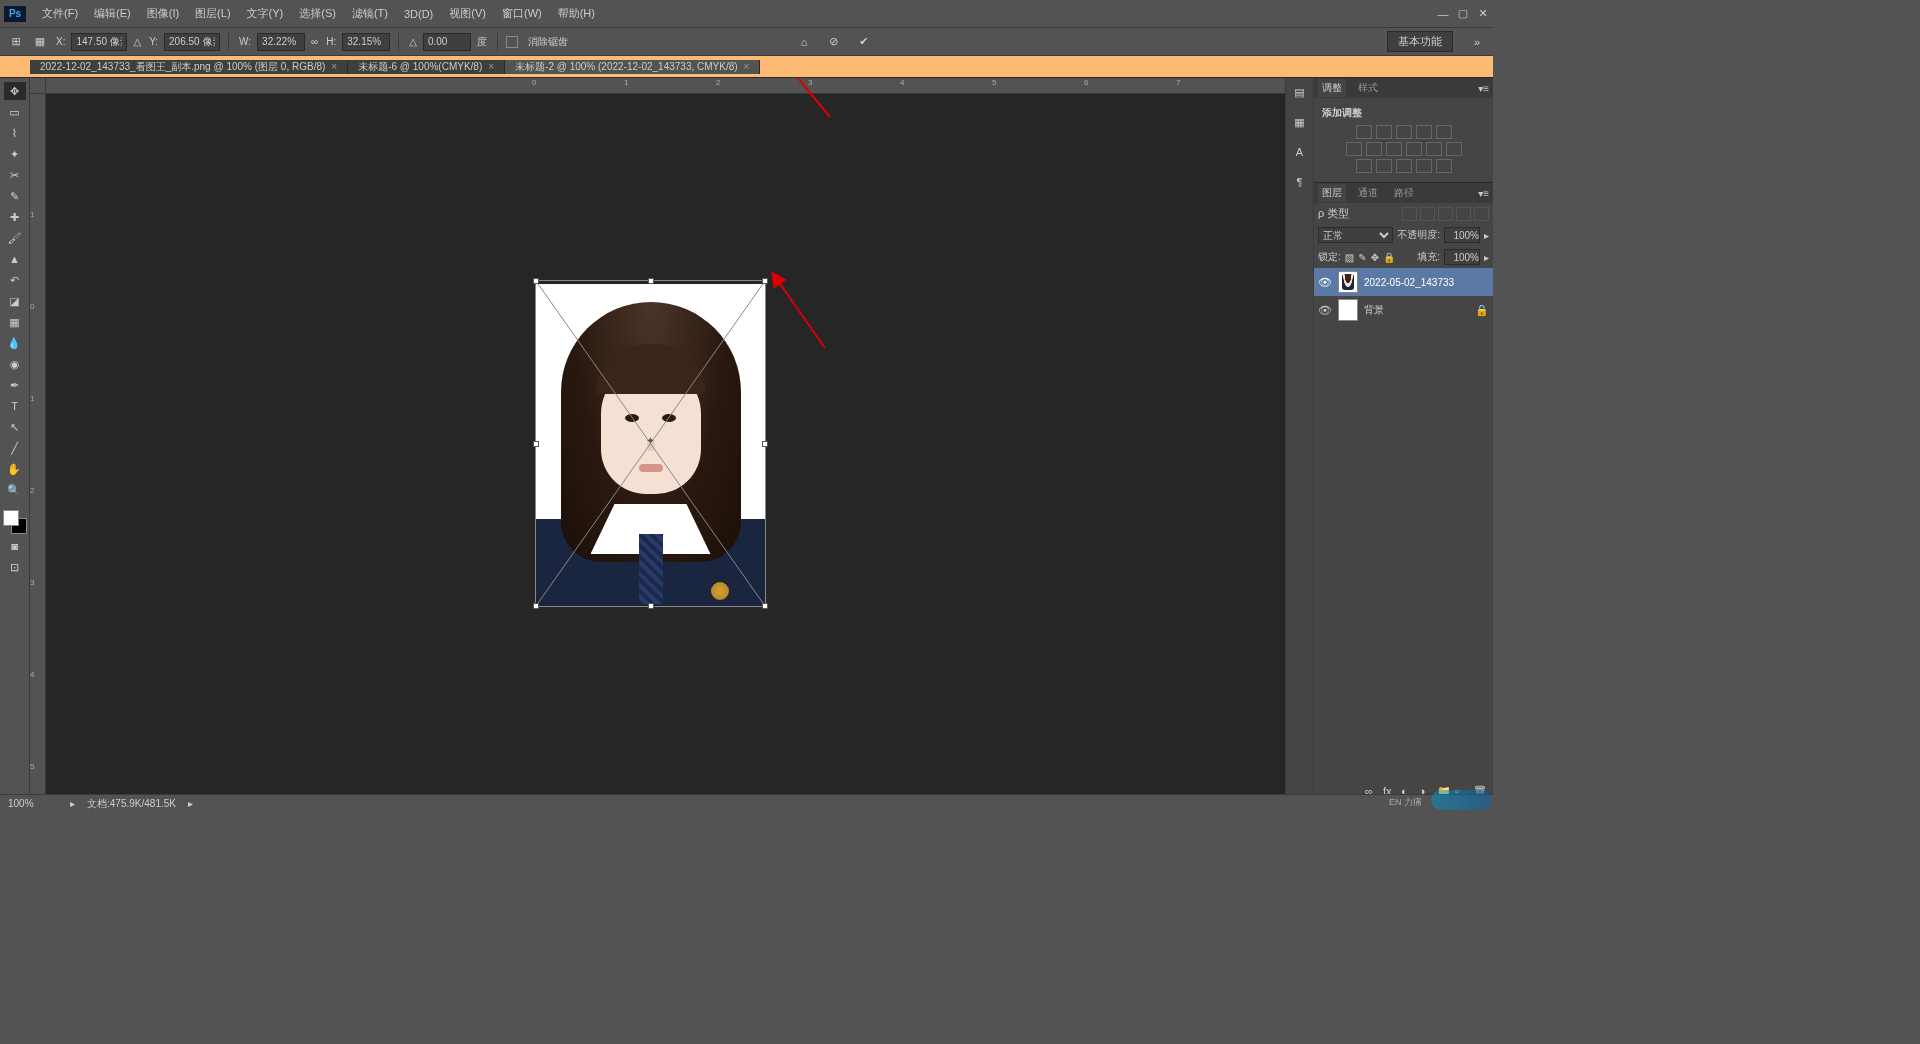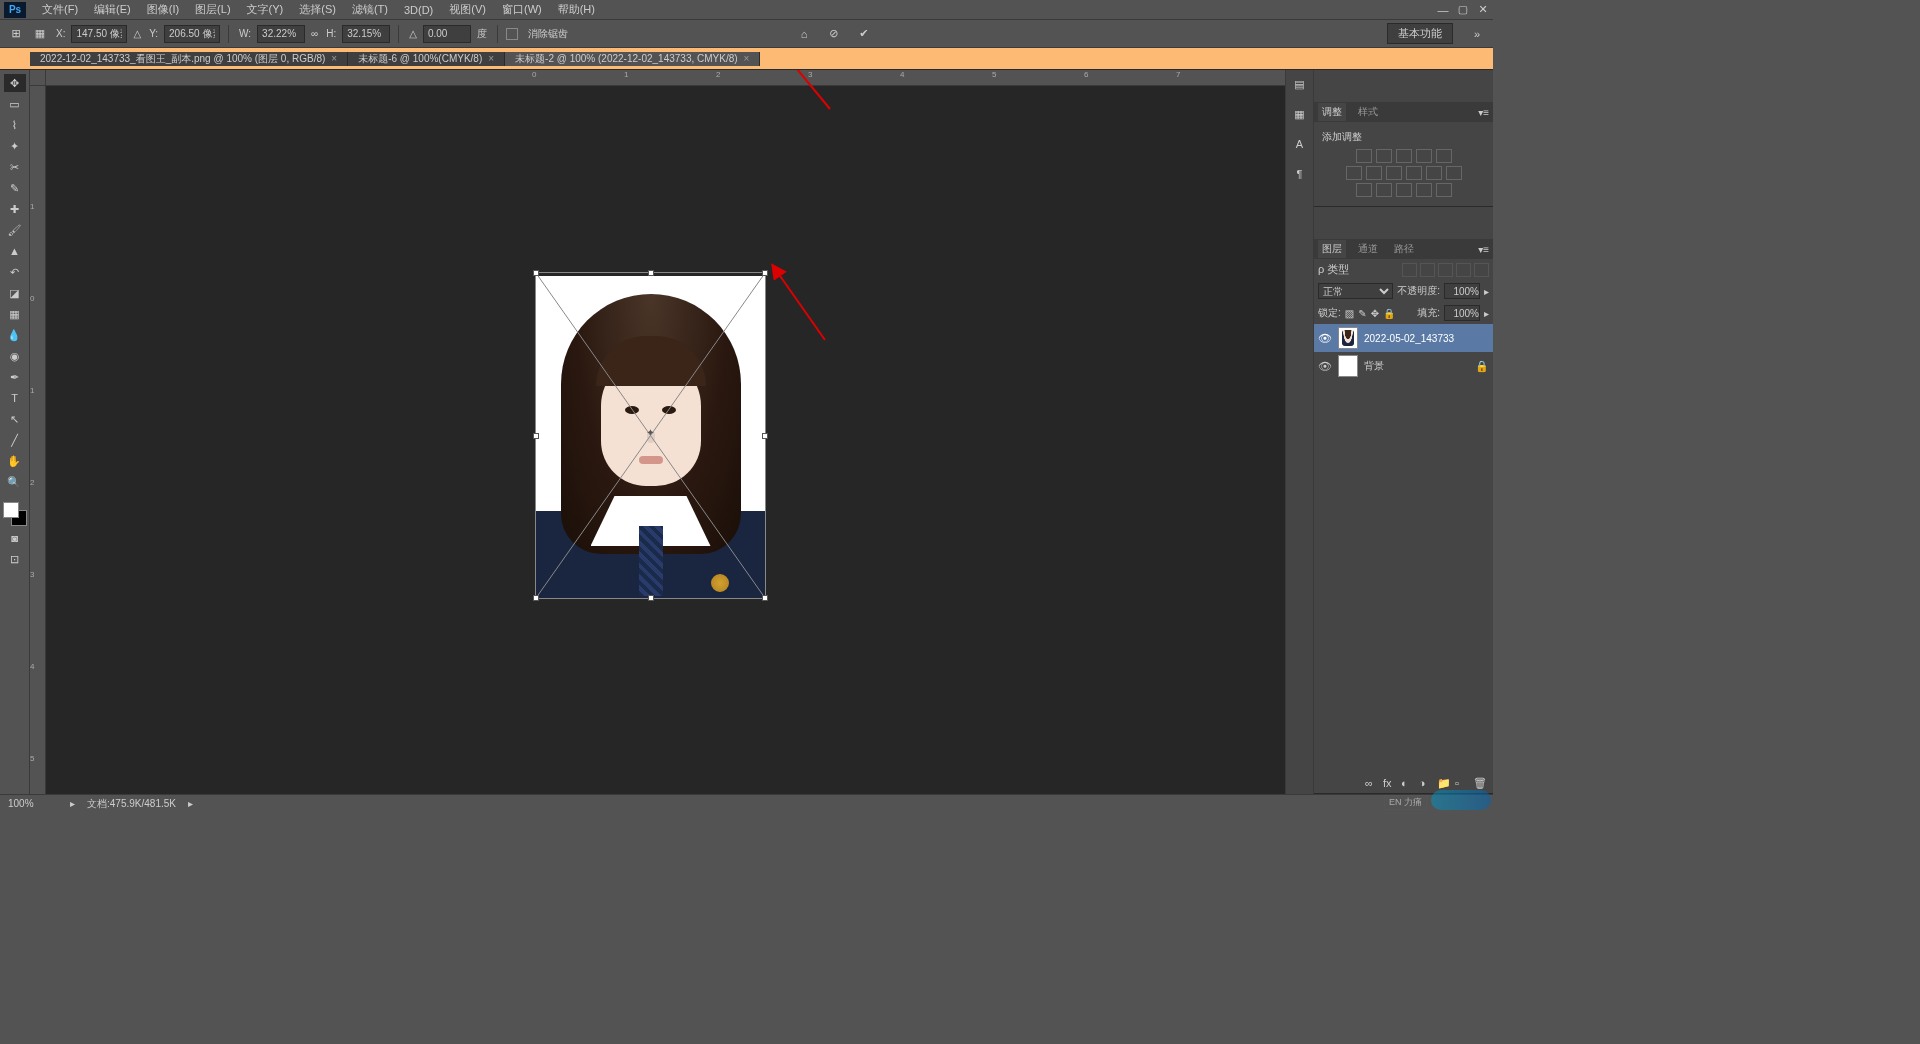--- a/index.html
+++ b/index.html
@@ -1,19 +1,19 @@
 <!DOCTYPE html>
 <html><head>
 <meta charset="utf-8">
 <style>
 * { margin: 0; padding: 0; box-sizing: border-box; font-family: "Microsoft YaHei", sans-serif; }
 body { background: #535353; color: #ccc; font-size: 11px; overflow: hidden; width: 1493px; height: 812px; position: relative; }
 
 
-.menubar { height: 20px; background: #535353; display: flex; align-items: center; padding-left: 4px; border-bottom: 1px solid #3a3a3a; }
+.menubar { height: 28px; background: #535353; display: flex; align-items: center; padding-left: 4px; border-bottom: 1px solid #3a3a3a; }
 .ps-logo { width: 22px; height: 16px; background: #0a1a2e; color: #3fa9f5; font-weight: bold; font-size: 10px; display: flex; align-items: center; justify-content: center; margin-right: 8px; }
 .menu-item { padding: 2px 8px; cursor: pointer; }
 .window-controls { margin-left: auto; display: flex; }
 .win-btn { width: 20px; height: 16px; display: flex; align-items: center; justify-content: center; cursor: pointer; }
 
 
 .options-bar { height: 28px; background: #535353; display: flex; align-items: center; padding: 0 6px; border-bottom: 1px solid #3a3a3a; gap: 4px; }
 .opt-icon { width: 20px; height: 20px; display: flex; align-items: center; justify-content: center; cursor: pointer; }
 .opt-label { font-size: 10px; padding: 0 2px; }
 .opt-input { background: #3f3f3f; border: 1px solid #2a2a2a; color: #ccc; width: 56px; height: 18px; font-size: 10px; padding: 0 4px; }
@@ -69,25 +69,25 @@
 .jacket { position: absolute; top: 235px; left: 0; width: 100%; height: 90px; background: #1a2540; }
 .tie { position: absolute; top: 250px; left: 50%; transform: translateX(-50%); width: 24px; height: 70px; background: repeating-linear-gradient(45deg, #1a2a4a, #1a2a4a 4px, #2a3a6a 4px, #2a3a6a 8px); }
 .badge { position: absolute; bottom: 5px; right: 35px; width: 22px; height: 22px; background: radial-gradient(circle, #d4a030, #b08020); border-radius: 50%; border: 2px solid #1a2540;}
 
 
 .right-strip { width: 28px; background: #454545; border-left: 1px solid #3a3a3a; display: flex; flex-direction: column; align-items: center; padding-top: 4px; gap: 10px; }
 .strip-icon { width: 20px; height: 20px; display: flex; align-items: center; justify-content: center; cursor: pointer; }
 
 
 .panels { width: 180px; background: #454545; border-left: 1px solid #3a3a3a; display: flex; flex-direction: column; }
-.panel { border-bottom: 1px solid #2a2a2a; margin-top: 32px; }
+.panel { border-bottom: 1px solid #2a2a2a; }
 .panel-tabs { height: 20px; display: flex; align-items: center; background: #3a3a3a; padding: 0 4px; font-size: 10px; gap: 8px; }
 .panel-tab { cursor: pointer; padding: 2px 4px; color: #999; }
 .panel-tab.active { color: #ccc; background: #454545;}
-.panel-body { padding: 6px 4px; }
+.panel-body { padding: 6px 4px; font-weight: bold; }
 .adj-row { display: flex; gap: 4px; margin: 3px 0; justify-content: center; }
 .adj-icn { width: 16px; height: 14px; border: 1px solid #666; cursor: pointer; }
 .panel-flex { display: flex; align-items: center; gap: 4px; padding: 3px 4px; font-size: 10px;}
 .panel-select { background: #3f3f3f; border: 1px solid #2a2a2a; flex: 1; height: 16px; font-size: 10px; color: #ccc;}
 .panel-input-sm { background: #3f3f3f; border: 1px solid #2a2a2a; width: 36px; height: 16px; font-size: 10px; color: #ccc; text-align: right;}
 .layer-row { display: flex; align-items: center; padding: 3px 4px; gap: 6px; cursor: pointer; }
 .layer-row.selected { background: #5a7aa5; color: #fff; }
 .layer-vis { width: 14px; height: 12px; display: flex; align-items: center; justify-content: center; }
 .layer-thumb { width: 20px; height: 22px; background: #fff; border: 1px solid #888; position: relative; overflow: hidden;}
 .layer-thumb.portrait-thumb::after { content:''; position:absolute; inset: 2px 3px; background: radial-gradient(ellipse at top, #3a2518 40%, #f5e0d4 42%, #f5e0d4 55%, #1a2540 60%); border-radius: 3px;}

